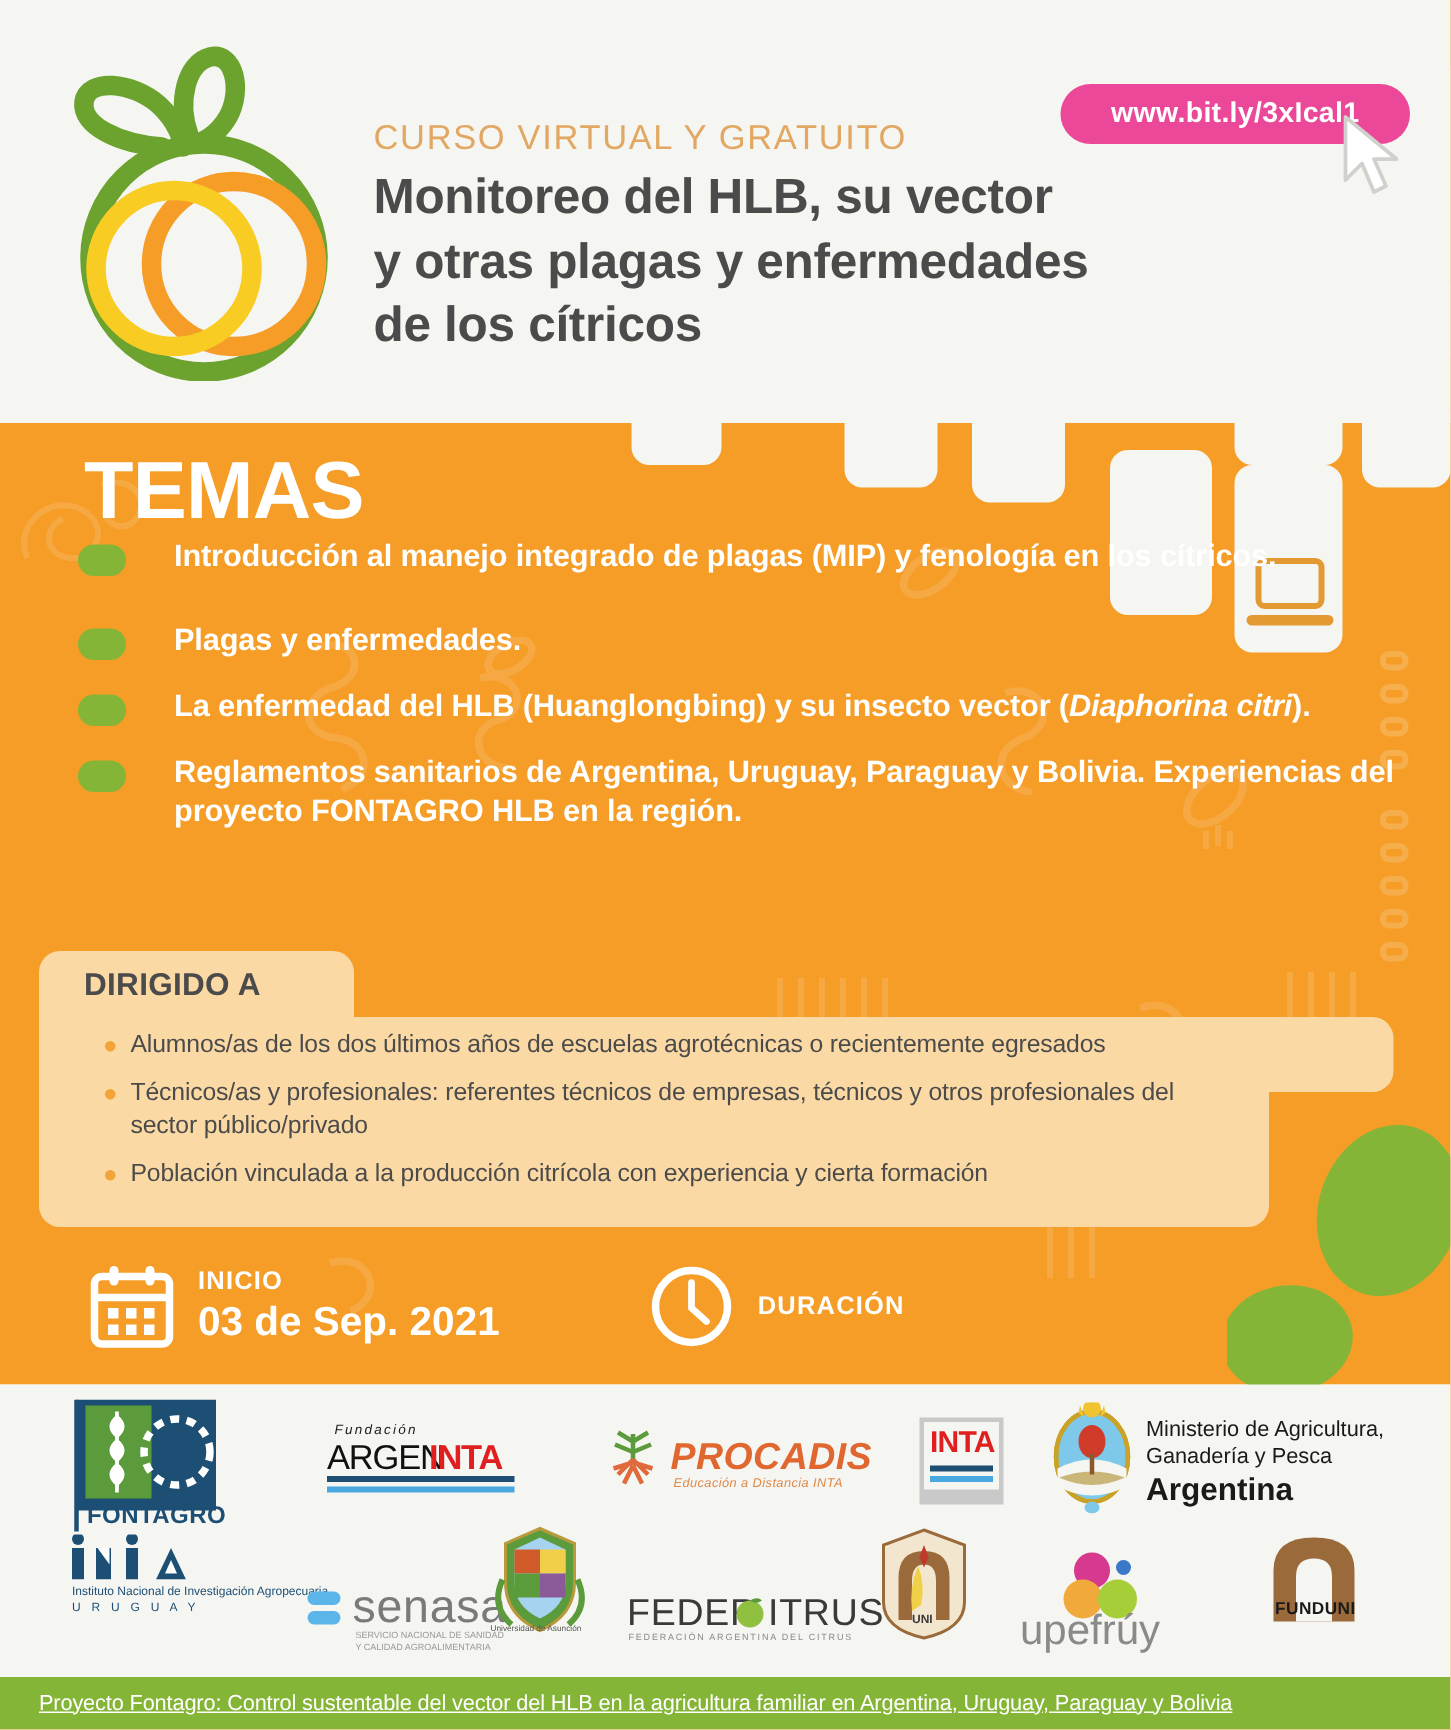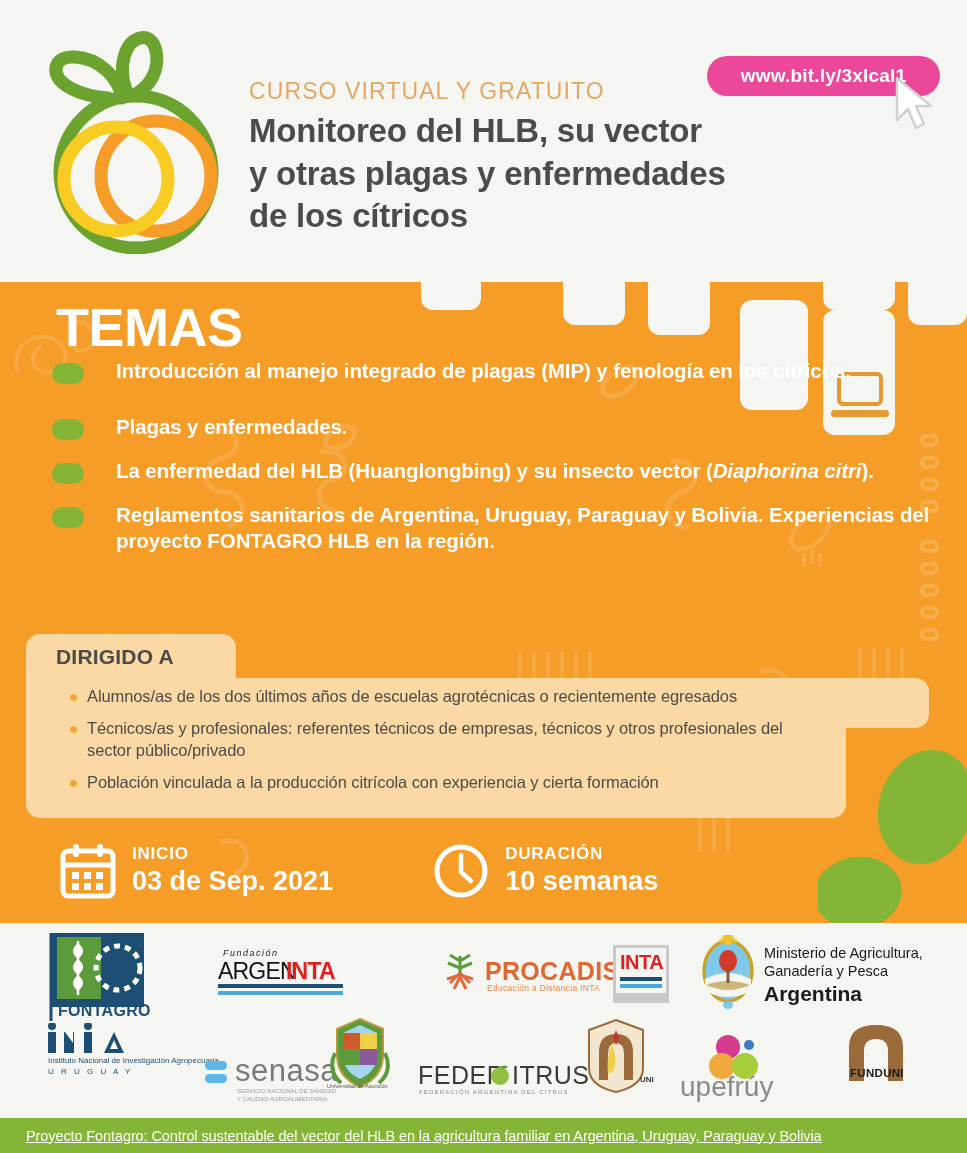--- a/index.html
+++ b/index.html
@@ -306,21 +306,20 @@
         <div class="info-value">03 de Sep. 2021</div>
       </div>
     </div>
     <div class="info-block" style="margin-left:28px;">
       <svg width="56" height="56" viewBox="0 0 56 56">
         <circle cx="28" cy="28" r="24" fill="none" stroke="#ffffff" stroke-width="5"></circle>
         <path d="M28 12 L28 29 L38 38" fill="none" stroke="#ffffff" stroke-width="4.5" stroke-linecap="round"></path>
       </svg>
       <div class="info-text">
         <div class="info-label">DURACIÓN</div>
-        <div class="info-value">10 semanas</div>
       </div>
     </div>
   </div>
 
   <div class="footer-white">
 
     <div class="logo" style="left:48px;top:10px;width:96px;height:92px;">
       <svg width="96" height="92" viewBox="0 0 96 92">
         <rect x="3" y="0" width="93" height="74" fill="#1d4f75"></rect>
         <rect x="9" y="4" width="44" height="62" fill="#5b9b3c"></rect>
@@ -333,21 +332,21 @@
     </div>
 
     <div class="logo" style="left:215px;top:27px;width:130px;height:48px;">
       <div class="t" style="left:8px;top:-2px;color:#1a1a1a;font-size:9px;letter-spacing:1.5px;font-style:italic;">Fundación</div>
       <div class="t" style="left:3px;top:8px;color:#111111;font-size:23px;font-weight:normal;letter-spacing:-.8px;">ARGEN</div>
       <div class="t" style="left:71px;top:8px;color:#e02020;font-size:23px;font-weight:bold;letter-spacing:-.8px;">INTA</div>
       <div style="position:absolute;left:3px;top:34px;width:125px;height:4px;background:#1d4f75;"></div>
       <div style="position:absolute;left:3px;top:41px;width:125px;height:4px;background:#4aa8e0;"></div>
     </div>
 
-    <div class="logo" style="left:441px;top:30px;width:160px;height:42px;">
+    <div class="logo" style="left:403px;top:30px;width:160px;height:42px;font-style:italic;">
       <svg width="38" height="40" viewBox="0 0 38 40" style="position:absolute;left:0;top:0;">
         <path d="M19 3 L19 20" stroke="#5b9b3c" stroke-width="3"></path>
         <path d="M19 8 L9 2 M19 8 L29 2 M19 15 L7 10 M19 15 L31 10" stroke="#5b9b3c" stroke-width="3"></path>
         <path d="M19 20 L9 30 M19 20 L29 30 M19 22 L6 26 M19 22 L32 26 M19 24 L13 36 M19 24 L25 36" stroke="#e06a3c" stroke-width="3"></path>
       </svg>
       <div class="t" style="left:44px;top:4px;color:#e0672f;font-size:25px;font-weight:bold;letter-spacing:.3px;">PROCADIS</div>
       <div class="t" style="left:46px;top:30px;color:#e08a4a;font-size:8.5px;letter-spacing:.3px;">Educación a Distancia INTA</div>
     </div>
 
     <div class="logo" style="left:613px;top:22px;width:56px;height:58px;background:#c9c9c9;">
@@ -423,21 +422,21 @@
     </div>
 
     <div class="logo" style="left:585px;top:95px;width:62px;height:76px;">
       <svg width="62" height="76" viewBox="0 0 62 76">
         <path d="M31 2 L58 12 L58 50 Q58 68 31 74 Q4 68 4 50 L4 12 Z" fill="#f3e6cf" stroke="#9b6a3a" stroke-width="2"></path>
         <path d="M14 62 L14 34 Q14 16 31 16 Q48 16 48 34 L48 62 Z" fill="#9b6a3a"></path>
         <path d="M23 62 L23 36 Q23 25 31 25 Q39 25 39 36 L39 62 Z" fill="#f3e6cf"></path>
         <path d="M27 26 q5 12 2 26 l-6 4 q-2 -16 4 -30" fill="#f0d048"></path>
         <path d="M31 12 l3 8 -3 7 -3 -7z" fill="#c0392b"></path>
       </svg>
-      <div class="t" style="left:23px;top:57px;color:#3a3a3a;font-size:8px;font-weight:bold;margin-left:32px;">UNI</div>
+      <div class="t" style="left:23px;top:57px;color:#3a3a3a;font-size:8px;font-weight:bold;">UNI</div>
     </div>
 
     <div class="logo" style="left:680px;top:110px;width:120px;height:66px;">
       <svg width="66" height="48" viewBox="0 0 66 48" style="position:absolute;left:26px;top:0;">
         <circle cx="22" cy="14" r="12" fill="#d6398e"></circle>
         <circle cx="43" cy="12" r="5" fill="#3b78c8"></circle>
         <circle cx="16" cy="33" r="13" fill="#f2a93b"></circle>
         <circle cx="39" cy="33" r="13" fill="#a6ce39"></circle>
       </svg>
       <div class="t" style="left:0px;top:38px;color:#8a8a8a;font-size:28px;">upefrúy</div>

